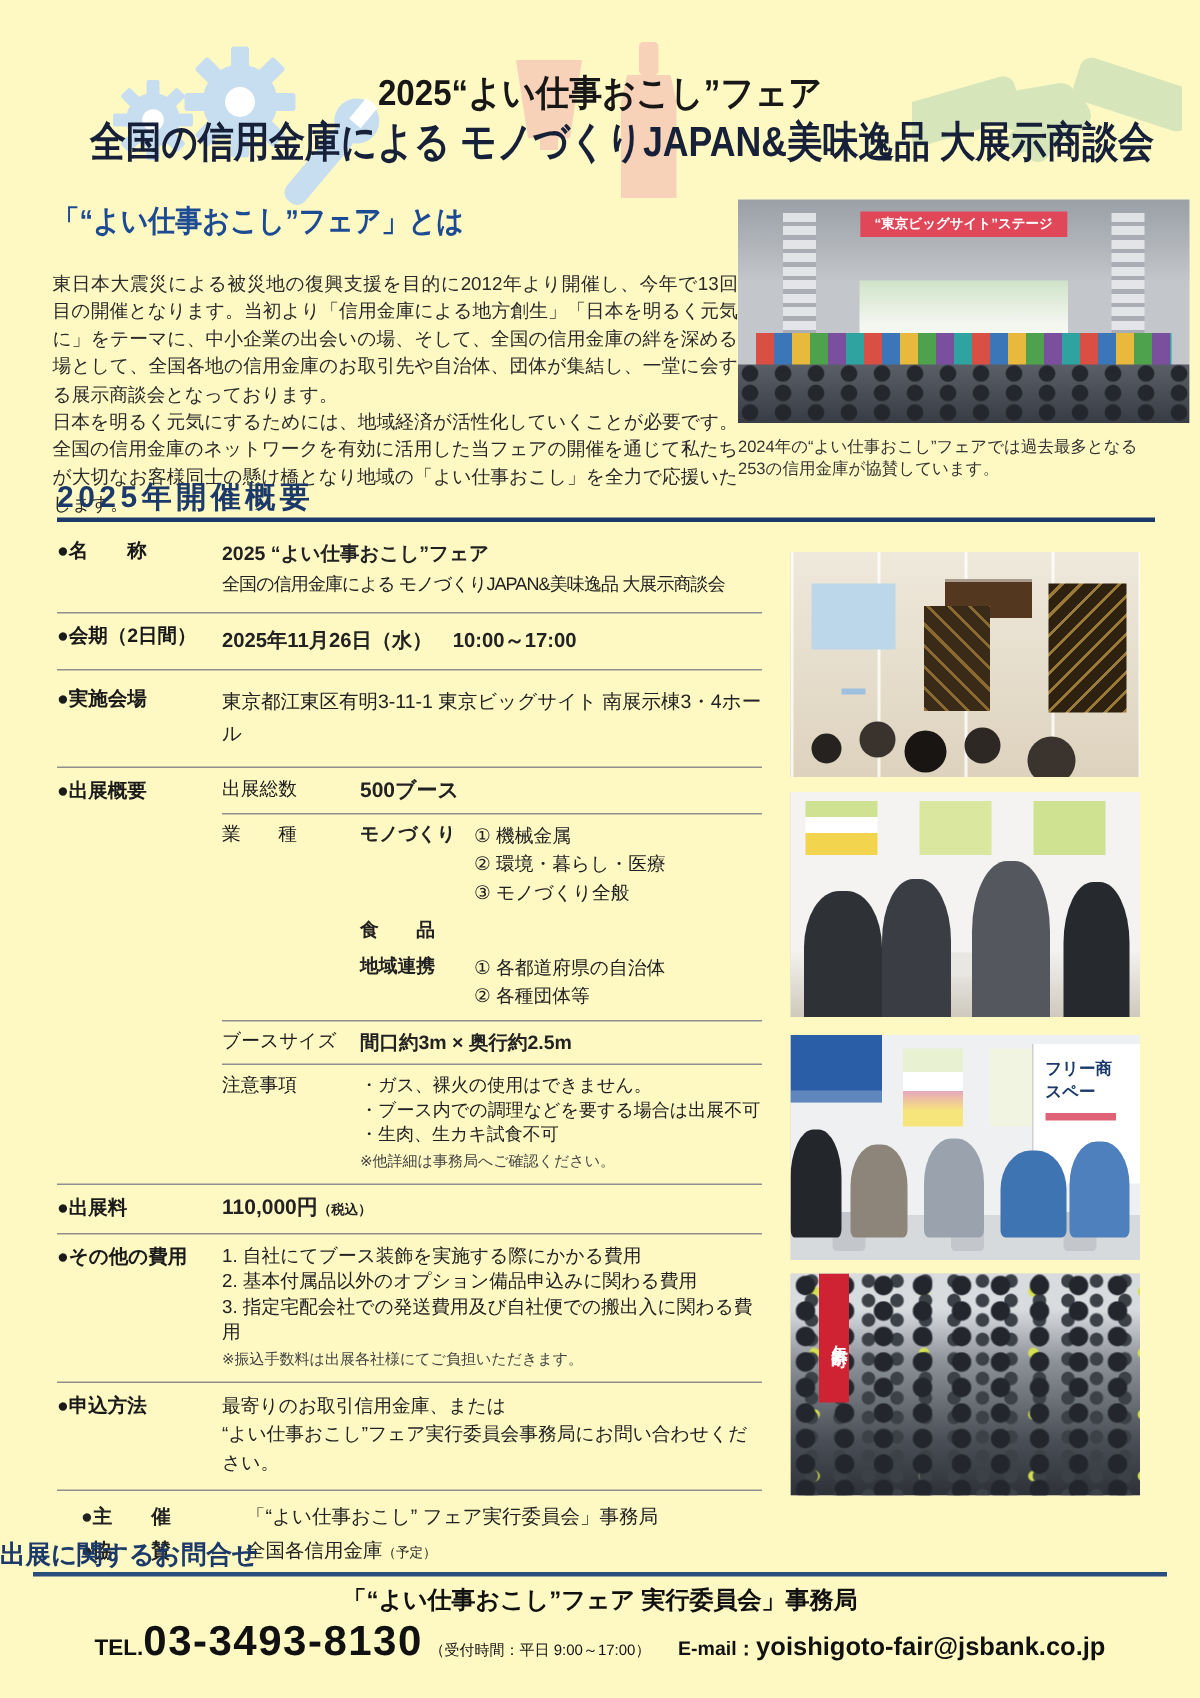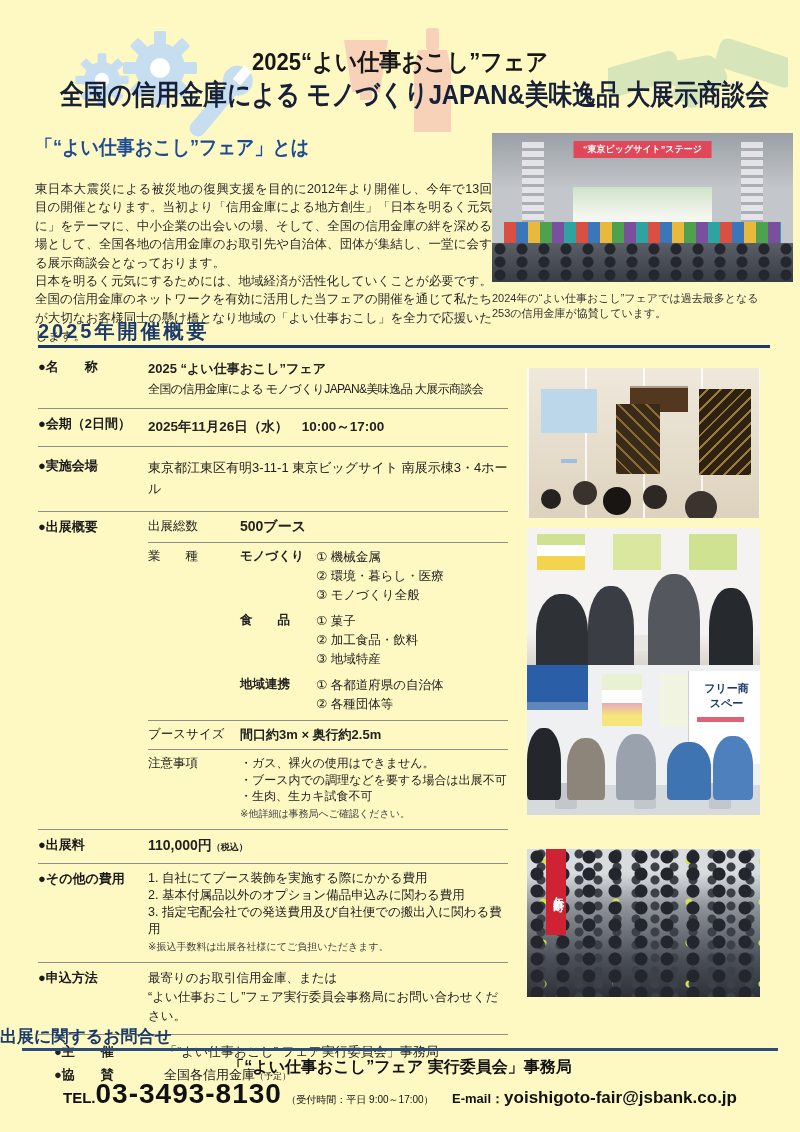--- a/index.html
+++ b/index.html
@@ -244,25 +244,20 @@
             <div class="cat-block">
               <div class="cat-name">モノづくり</div>
               <div class="cat-items">
                 <div>① 機械金属</div>
                 <div>② 環境・暮らし・医療</div>
                 <div>③ モノづくり全般</div>
               </div>
             </div>
             <div class="cat-block">
               <div class="cat-name">食　　品</div>
-              <div class="cat-items">
-                <div>① 菓子</div>
-                <div>② 加工食品・飲料</div>
-                <div>③ 地域特産</div>
-              </div>
             </div>
             <div class="cat-block" style="margin-bottom:0;">
               <div class="cat-name">地域連携</div>
               <div class="cat-items">
                 <div>① 各都道府県の自治体</div>
                 <div>② 各種団体等</div>
               </div>
             </div>
           </div>
         </div>
@@ -337,21 +332,21 @@
   <div class="photo" style="top:528px;">
     <div class="m-bg"></div>
     <div class="m-poster"></div>
     <div class="m-table"></div>
     <div class="m-fig" style="left:4%;width:52px;height:84px;background:#2e3136;"></div>
     <div class="m-fig" style="left:26%;width:46px;height:92px;background:#3a3d44;"></div>
     <div class="m-fig" style="left:52%;width:52px;height:104px;background:#54575e;"></div>
     <div class="m-fig" style="left:78%;width:44px;height:90px;background:#26292e;"></div>
   </div>
 
-  <div class="photo" style="top:665px;text-align:center;">
+  <div class="photo" style="top:690px;">
     <div class="f-bg"></div>
     <div class="f-banner"></div>
     <div class="f-poster"></div>
     <div class="f-sign">
       <div class="f-sign-line">フリー商</div>
       <div class="f-sign-line">スペー</div>
       <div class="f-sign-red"></div>
     </div>
     <div class="f-chair" style="left:12%;"></div>
     <div class="f-chair" style="left:46%;"></div>

